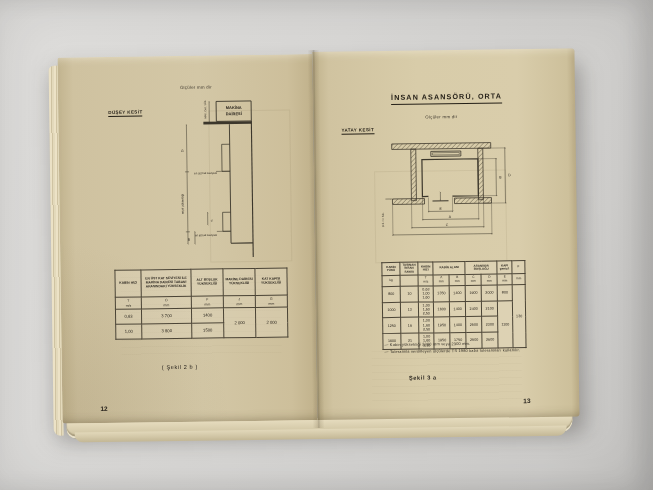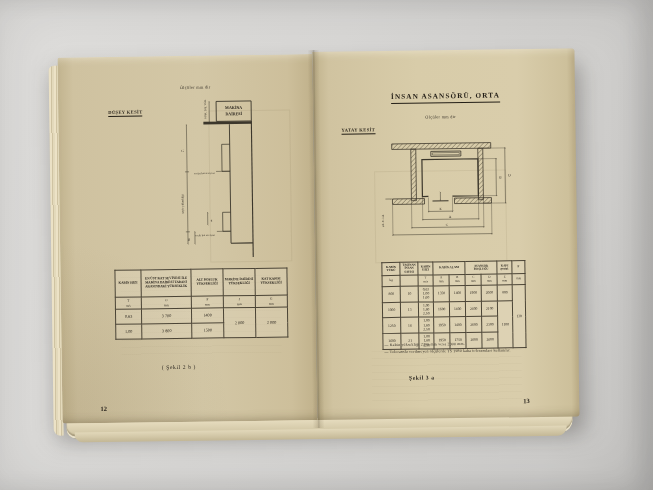--- a/index.html
+++ b/index.html
@@ -1,18 +1,18 @@
 <!DOCTYPE html>
 <html><head>
 <meta charset="utf-8">
 <style>
   html,body{margin:0;padding:0;}
   .scene{position:relative;width:653px;height:490px;overflow:hidden;
     background:linear-gradient(105deg,#dfdedc 0%,#d8d7d5 45%,#cecdcb 85%,#c2c1bf 100%);
-    font-family:Liberation Serif, serif;color:#35302a;}
+    font-family:Liberation Sans, sans-serif;color:#35302a;}
   .scene::after{content:"";position:absolute;inset:0;
     box-shadow:inset 0 0 60px rgba(0,0,0,.10), inset -14px 0 22px rgba(0,0,0,.10);pointer-events:none;}
   .book-shadow{position:absolute;left:54px;top:66px;width:528px;height:372px;
     background:rgba(20,18,14,.30);filter:blur(11px);transform:rotate(-0.8deg);border-radius:8px;}
   .book{position:absolute;left:56px;top:50px;width:526px;height:378px;transform:rotate(-0.8deg);}
   .left-edge{position:absolute;left:-5px;top:12px;bottom:-4px;width:10px;border-radius:5px 0 0 7px;
     background:repeating-linear-gradient(90deg,#ece2c6 0 2px,#cfc3a2 2px 3px,#e3d9bb 3px 5px);}
   .under-edge{position:absolute;left:8px;right:12px;bottom:-7px;height:17px;
     background:linear-gradient(180deg,#e9dfc2,#d3c8a7 70%,#bdb190);
     border-radius:0 0 10px 9px / 0 0 12px 9px;

